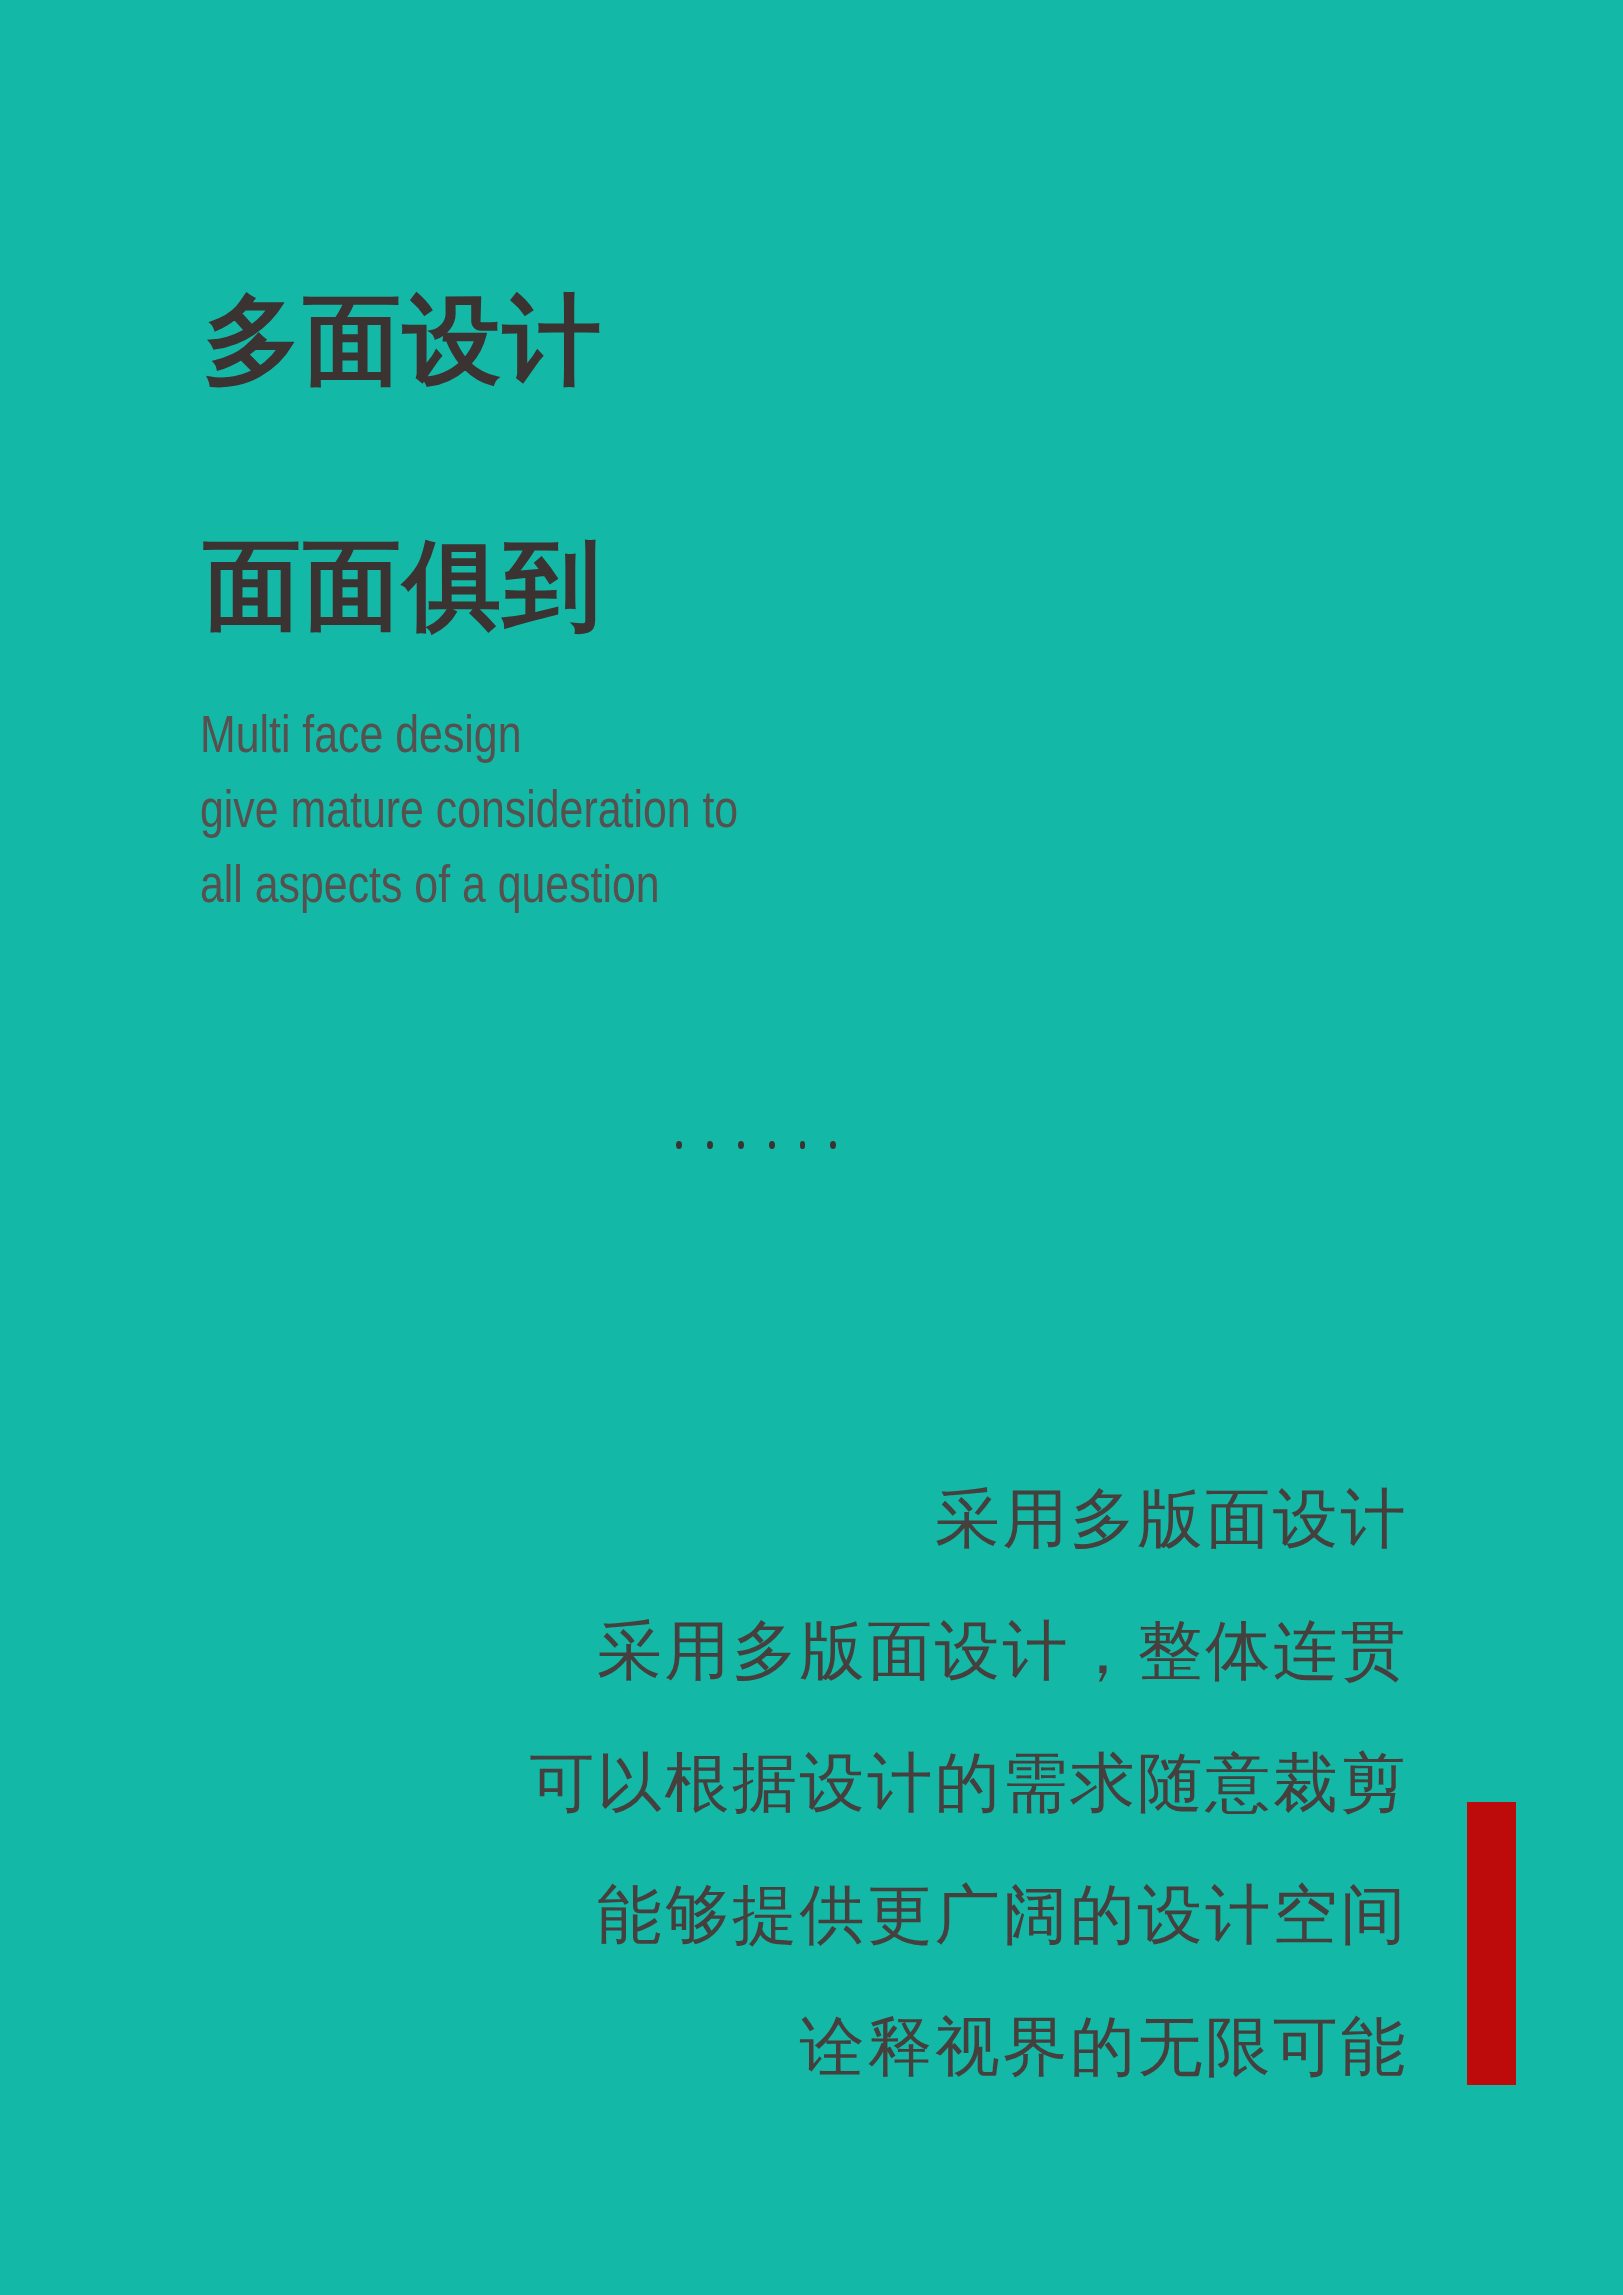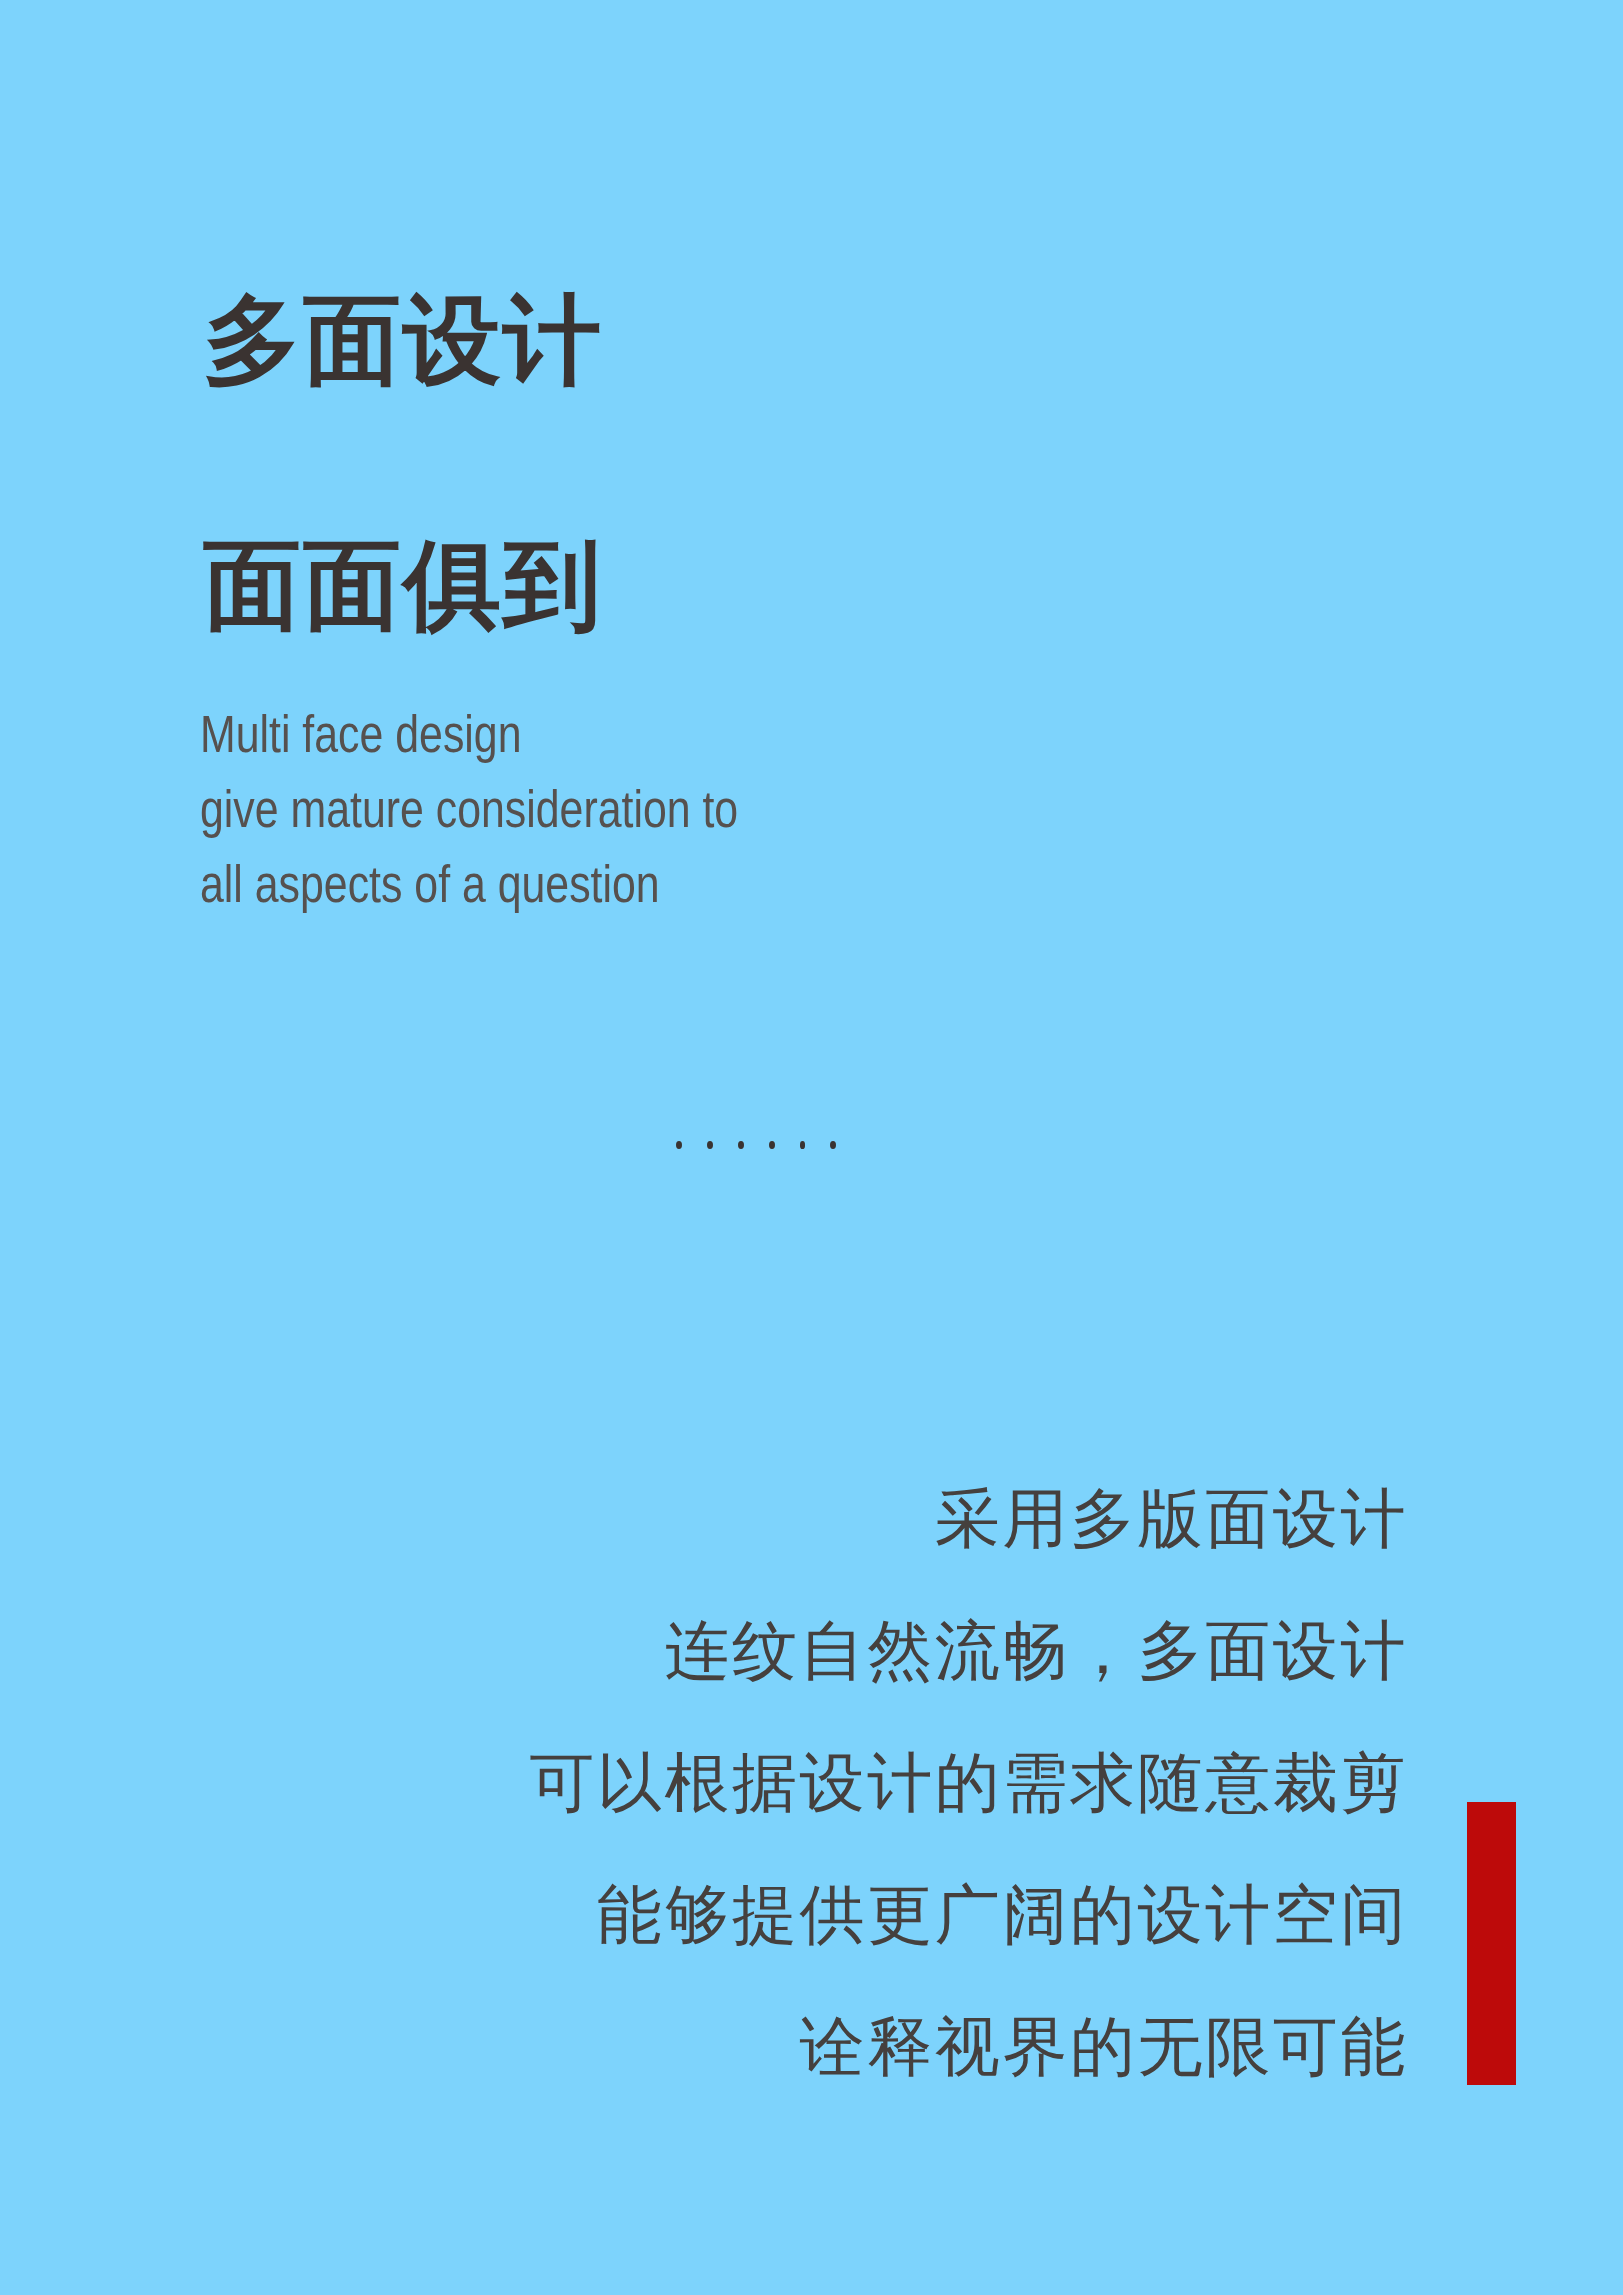--- a/index.html
+++ b/index.html
@@ -4,21 +4,21 @@
 <style>
   html, body {
     margin: 0;
     padding: 0;
     background: #ffffff;
   }
   .canvas {
     position: relative;
     width: 1624px;
     height: 2295px;
-    background: #7dd3fc;
+    background: #14b8a6;
     overflow: hidden;
     font-family: "Liberation Sans", sans-serif;
   }
 
   
   .headline-line {
     position: absolute;
     left: 203px;
     font-size: 98px;
     line-height: 98px;
@@ -103,21 +103,21 @@
     <span class="dot"></span>
     <span class="dot"></span>
     <span class="dot"></span>
     <span class="dot"></span>
     <span class="dot"></span>
     <span class="dot"></span>
   </div>
 
   <div class="body-text">
     <div>采用多版面设计</div>
-    <div>连纹自然流畅，多面设计</div>
+    <div>采用多版面设计，整体连贯</div>
     <div>可以根据设计的需求随意裁剪</div>
     <div>能够提供更广阔的设计空间</div>
     <div>诠释视界的无限可能</div>
   </div>
 
   <div class="accent-bar"></div>
 
 </div>
 
 

